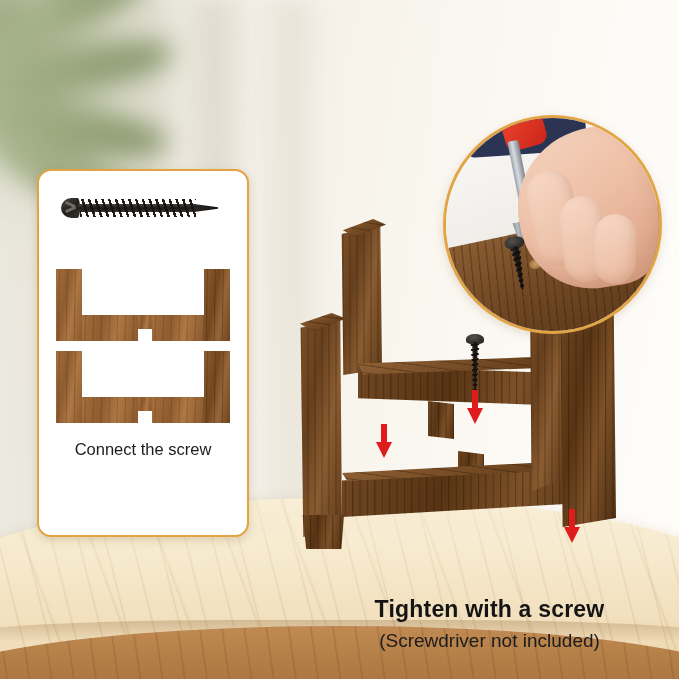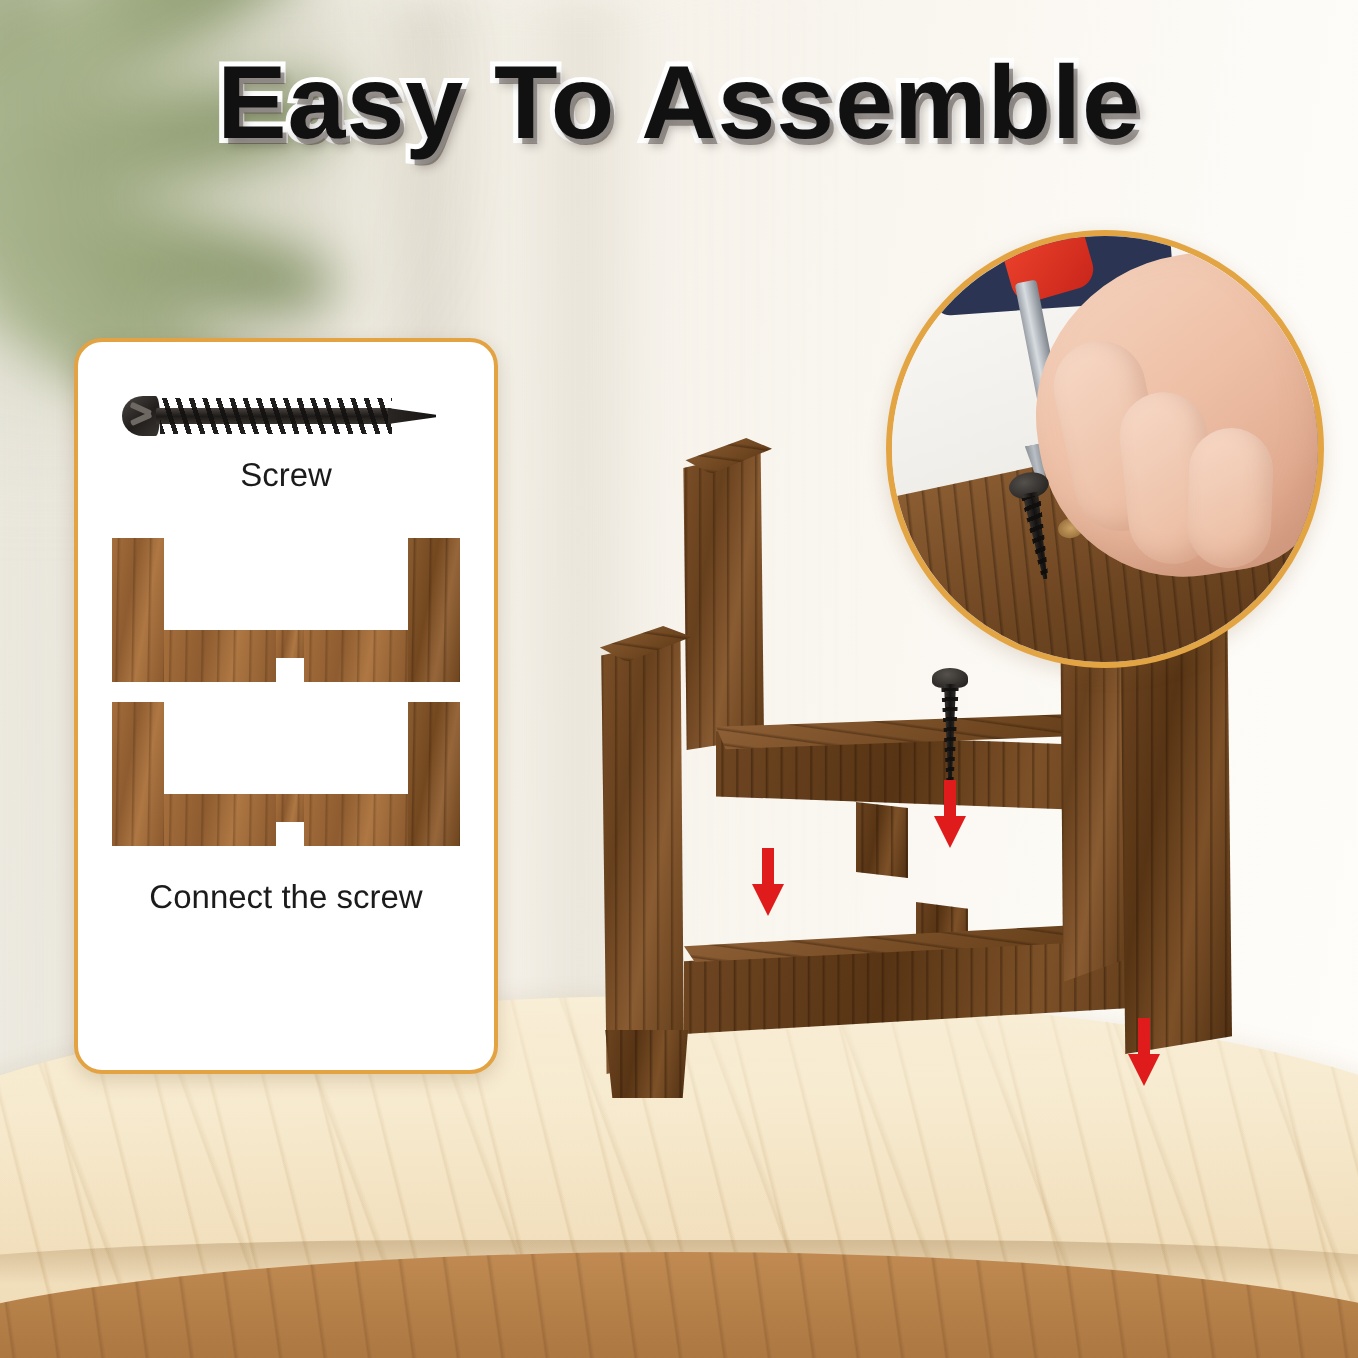--- a/index.html
+++ b/index.html
@@ -269,34 +269,32 @@
 
   <div class="table-top">
     <div class="table-grain"></div>
     <div class="table-sheen"></div>
   </div>
   <div class="table-front-shadow"></div>
   <div class="table-edge">
     <div class="table-edge-grain"></div>
   </div>
 
-  <div class="title">Easy To Assemble</div>
 
   <div class="card">
 
     <div class="screw-h">
       <div class="head"></div>
       <div class="cross1"></div>
       <div class="cross2"></div>
       <div class="shaft"></div>
       <div class="threads"></div>
       <div class="tip"></div>
     </div>
 
-    <div class="cap-screw">Screw</div>
 
     <div class="upiece upA">
       <div class="uleg wood" style="left:0px;top:0px;width:26px;height:72px;"></div>
       <div class="uleg wood-dark" style="left:148px;top:0px;width:26px;height:72px;"></div>
       <div class="ubar wood" style="left:26px;top:46px;width:56px;height:26px;"></div>
       <div class="ubar wood" style="left:96px;top:46px;width:52px;height:26px;"></div>
       <div class="ubar wood" style="left:82px;top:46px;width:14px;height:14px;"></div>
     </div>
 
     <div class="upiece upB">
@@ -386,14 +384,16 @@
     <div class="c-finger c-f1"></div>
     <div class="c-finger c-f2"></div>
     <div class="c-finger c-f3"></div>
     <div class="c-screw">
       <div class="h"></div>
       <div class="s"></div>
       <div class="t"></div>
     </div>
   </div>
 
+  <div class="cap-main">Tighten with a screw</div>
+  <div class="cap-sub">(Screwdriver not included)</div>
 
 </div>
 
 </body></html>

